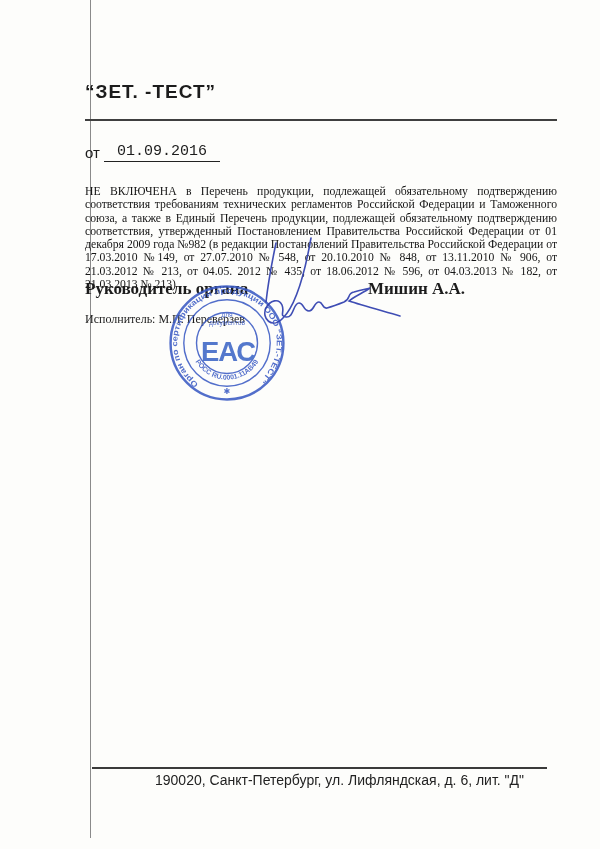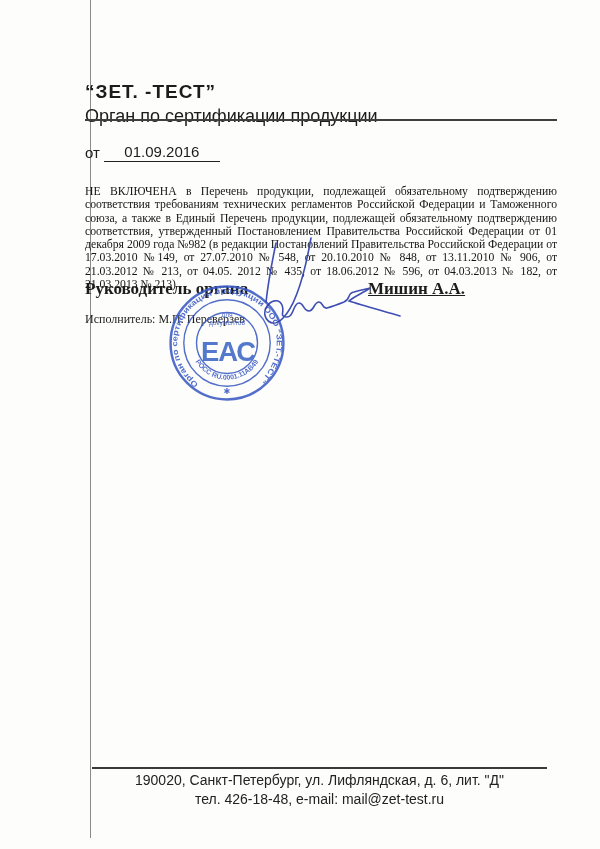--- a/index.html
+++ b/index.html
@@ -16,48 +16,47 @@
   .header .title{font-size:19px;font-weight:bold;letter-spacing:1px;line-height:24px;}
   .header .subtitle{font-size:18px;line-height:20px;margin-top:2px;}
   .header .code{font-size:13.5px;line-height:16px;margin-top:1px;}
   .hrule-top{left:85px;top:119px;width:472px;height:2px;background:#3f3f3f;}
   
   .refblock{left:85px;top:142px;font-size:15px;line-height:19px;}
   .refrow{display:flex;align-items:flex-end;}
   .reflabel{display:inline-block;}
   .refval{display:inline-block;text-align:center;border-bottom:1.5px solid #222;}
   .refval.num{width:100px;margin-left:12px;}
-  .refval.date{width:116px;margin-left:4px;}
+  .refval.date{width:116px;margin-left:4px;font-family:Liberation Mono, monospace;}
   
   .bodytext{
     left:85px;top:185px;width:472px;
     font-family:"Liberation Serif",serif;font-size:11.7px;line-height:13.3px;
     text-align:justify;text-align-last:left;color:#161616;
   }
   .bodytext b{font-weight:normal;}
   
   .signrow{left:85px;top:279px;width:472px;font-family:"Liberation Serif",serif;
     font-size:17px;font-weight:bold;}
-  .signname{position:absolute;left:283px;top:0;text-decoration:underline;}
+  .signname{position:absolute;left:283px;top:0;}
   .executor{left:85px;top:312px;font-family:"Liberation Serif",serif;font-size:12px;}
   
   .stamp{left:166px;top:282px;width:122px;height:122px;opacity:.88;}
   .sigsvg{left:0;top:0;width:600px;height:849px;pointer-events:none;}
   
   .hrule-bottom{left:92px;top:767px;width:455px;height:1.5px;background:#3a3a3a;}
-  .footer{left:92px;top:771px;width:455px;text-align:center;font-size:14px;line-height:18.5px;color:#222;}
+  .footer{left:92px;top:771px;width:455px;text-align:center;font-size:14px;line-height:18.5px;color:#222;padding-left:20px;}
 </style>
 </head>
 <body>
 
 <div class="abs vline"></div>
 
 <div class="abs header">
   <div class="title">“ЗЕТ. -ТЕСТ”</div>
-  <div class="subtitle">Орган по сертификации продукции</div>
 </div>
 
 <div class="abs hrule-top"></div>
 
 <div class="abs refblock">
   <div class="refrow">
     <span class="reflabel">от</span>
     <span class="refval date">01.09.2016</span>
   </div>
 </div>
@@ -102,14 +101,13 @@
          C 314,311 314,302 319,302 C 323,302 322,309 327,308
          C 334,306 339,304 344,302 C 351,299 347,293 354,292
          C 361,290 366,289 370,288 C 363,293 353,297 349,301
          C 361,305 383,311 400,316"></path>
   </g>
 </svg>
 
 <div class="abs hrule-bottom"></div>
 <div class="abs footer">
   <div>190020, Санкт-Петербург, ул. Лифляндская, д. 6, лит. "Д"</div>
-  <div>тел.  426-18-48, e-mail: mail@zet-test.ru</div>
 </div>
 
 </body></html>

